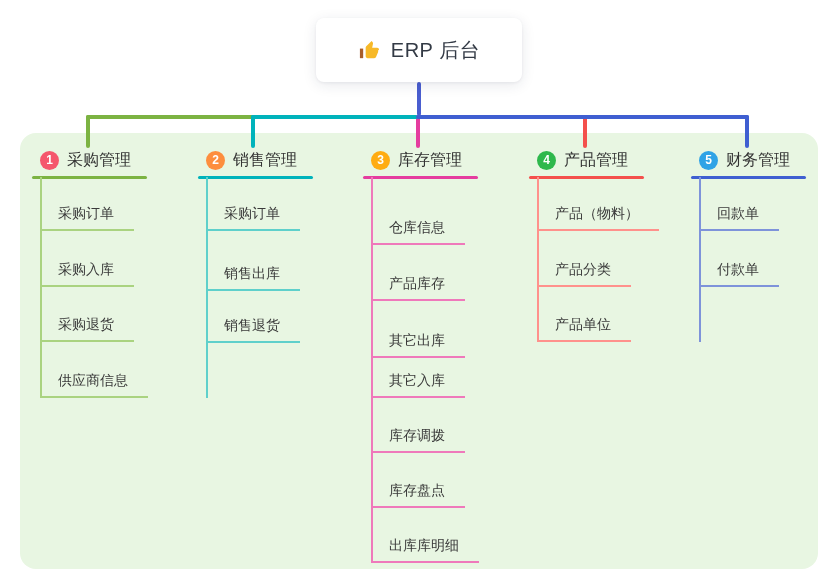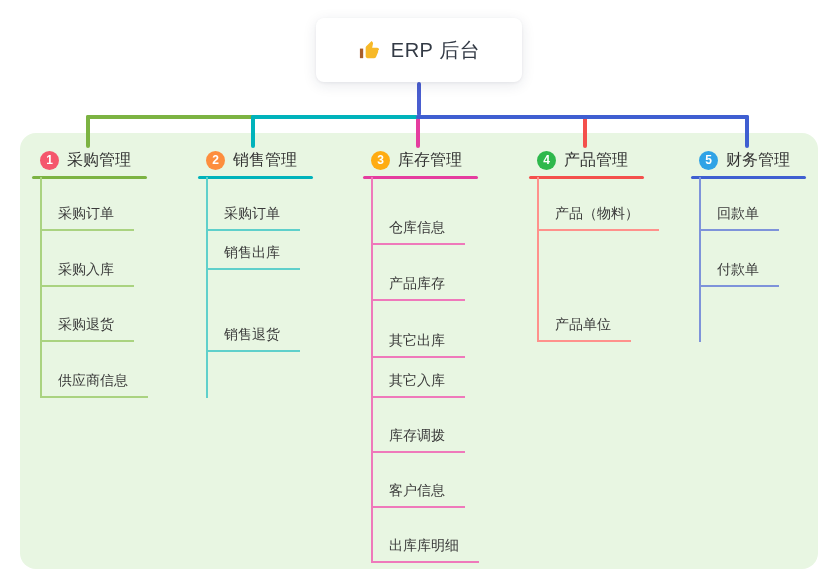--- a/index.html
+++ b/index.html
@@ -71,48 +71,49 @@
   </div>
 
   <div class="branch" style="left: 198px; --c: #00b3bb; --l: #5fd0cb; --b: #fd8e3e;">
     <div class="btitle">
       <span class="badge">2</span>
       <span>销售管理</span>
     </div>
     <div class="brule"></div>
     <div class="vline" style="height:221px"></div>
     <div class="child" style="top:59px">采购订单</div>
-    <div class="child" style="top:98px">销售出库</div>
-    <div class="child" style="top:180px">销售退货</div>
+    <div class="child" style="top:119px">销售出库</div>
+    <div class="child" style="top:171px">销售退货</div>
   </div>
 
   <div class="branch" style="left: 363px; --c: #e53d9f; --l: #ef79bb; --b: #ffac12;">
     <div class="btitle">
       <span class="badge">3</span>
       <span>库存管理</span>
     </div>
     <div class="brule"></div>
     <div class="vline" style="height:386px"></div>
     <div class="child" style="top:73px">仓库信息</div>
     <div class="child" style="top:129px">产品库存</div>
     <div class="child" style="top:186px">其它出库</div>
     <div class="child" style="top:226px">其它入库</div>
     <div class="child" style="top:281px">库存调拨</div>
-    <div class="child" style="top:336px">客户信息</div>
+    <div class="child" style="top:336px">库存盘点</div>
     <div class="child" style="top:391px">出库库明细</div>
   </div>
 
   <div class="branch" style="left: 529px; --c: #f4504c; --l: #ff918c; --b: #2eb84c;">
     <div class="btitle">
       <span class="badge">4</span>
       <span>产品管理</span>
     </div>
     <div class="brule"></div>
     <div class="vline" style="height:165px"></div>
     <div class="child" style="top:59px">产品（物料）</div>
+    <div class="child" style="top:115px">产品分类</div>
     <div class="child" style="top:170px">产品单位</div>
   </div>
 
   <div class="branch" style="left: 691px; --c: #3f5fd1; --l: #7e93da; --b: #2fa3e6;">
     <div class="btitle">
       <span class="badge">5</span>
       <span>财务管理</span>
     </div>
     <div class="brule"></div>
     <div class="vline" style="height:165px"></div>

